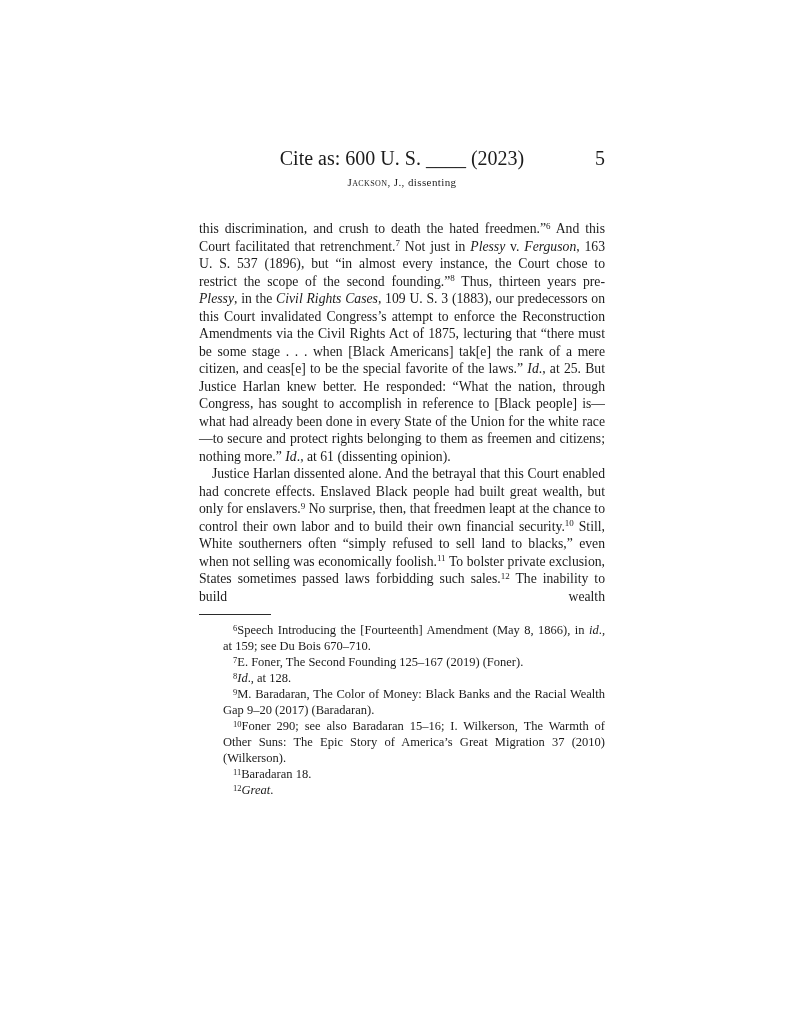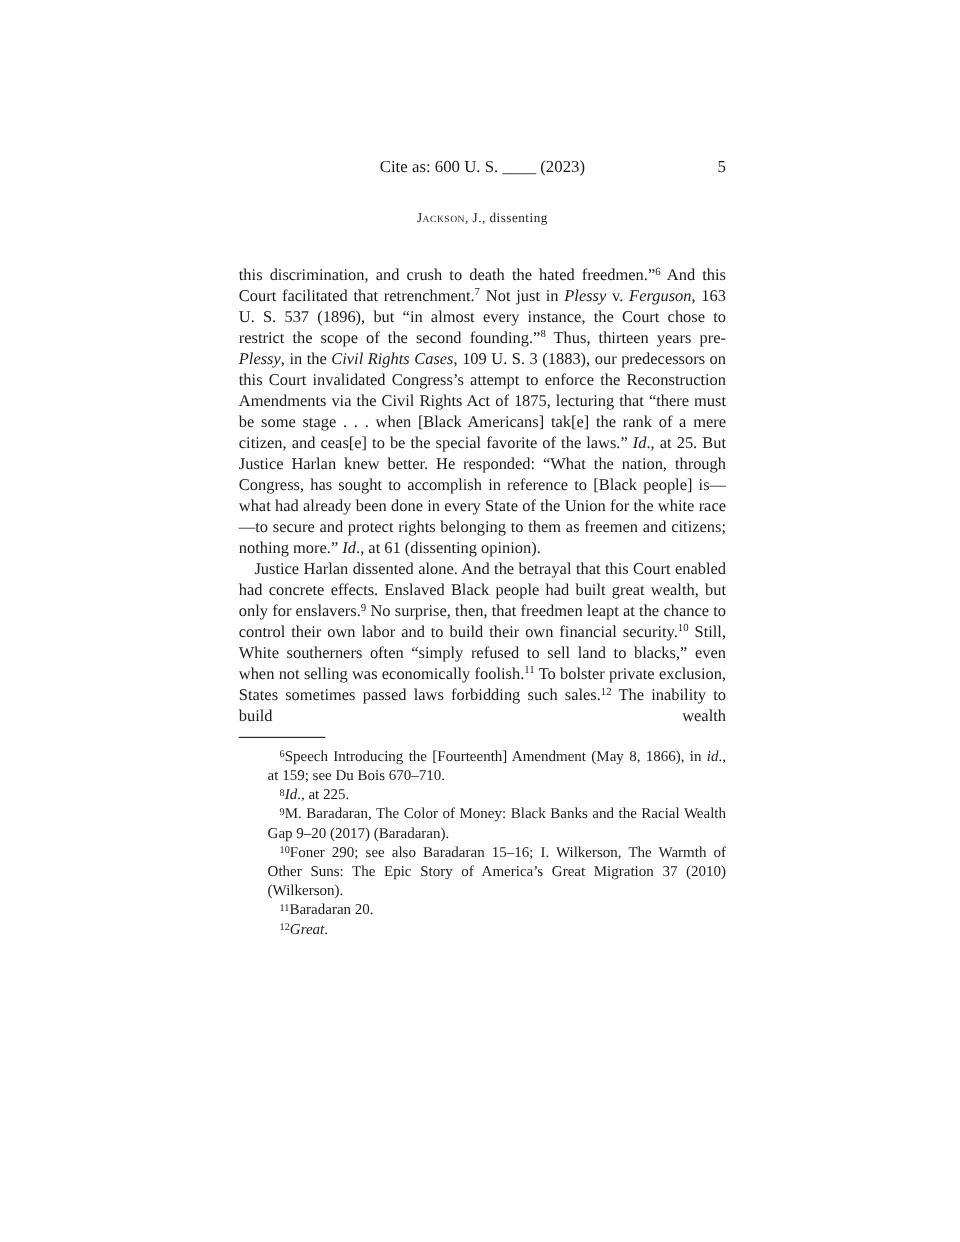--- a/index.html
+++ b/index.html
@@ -5,22 +5,22 @@
   * { margin: 0; padding: 0; box-sizing: border-box; }
   html, body { background: #ffffff; }
   body {
     width: 800px; height: 1035px; position: relative; overflow: hidden;
     font-family: "Liberation Serif", "DejaVu Serif", serif;
     color: #1b1b1b;
   }
   .sheet { position: absolute; inset: 0; background: #ffffff; }
 
   .running-head {
-    position: absolute; left: 199px; top: 132px; width: 406px;
-    font-size: 14px; text-align: center;
+    position: absolute; left: 199px; top: 147px; width: 406px;
+    font-size: 20px; text-align: center;
   }
   .running-head .pagenum {
     position: absolute; right: 0; top: 0;
   }
   .attribution {
     position: absolute; left: 199px; top: 176px; width: 406px;
     font-size: 11px; text-align: center; letter-spacing: 0.4px;
   }
   .sc { font-variant: small-caps; }
   .i  { font-style: italic; }
@@ -66,22 +66,23 @@
 
     <div class="opinion-body">
       <p><span>this discrimination, and crush to death the hated freedmen.”</span><sup>6</sup><span>  And this Court facilitated that retrenchment.</span><sup>7</sup><span>  Not just in </span><span class="i">Plessy</span><span> v. </span><span class="i">Ferguson</span><span>, 163 U. S. 537 (1896), but “in almost every instance, the Court chose to restrict the scope of the second founding.”</span><sup>8</sup><span>  Thus, thirteen years pre-</span><span class="i">Plessy</span><span>, in the </span><span class="i">Civil Rights Cases</span><span>, 109 U. S. 3 (1883), our predecessors on this Court invalidated Congress’s attempt to enforce the Reconstruction Amendments via the Civil Rights Act of 1875, lecturing that “there must be some stage . . . when [Black Americans] tak[e] the rank of a mere citizen, and ceas[e] to be the special favorite of the laws.”  </span><span class="i">Id</span><span>., at 25.  But Justice Harlan knew better.  He responded: “What the nation, through Congress, has sought to accomplish in reference to [Black people] is—what had already been done in every State of the Union for the white race—to secure and protect rights belonging to them as freemen and citizens; nothing more.”  </span><span class="i">Id</span><span>., at 61 (dissenting opinion).</span></p>
       <p class="indent cont"><span>Justice Harlan dissented alone.  And the betrayal that this Court enabled had concrete effects.  Enslaved Black people had built great wealth, but only for enslavers.</span><sup>9</sup><span>  No surprise, then, that freedmen leapt at the chance to control their own labor and to build their own financial security.</span><sup>10</sup><span>  Still, White southerners often “simply refused to sell land to blacks,” even when not selling was economically foolish.</span><sup>11</sup><span>  To bolster private exclusion, States sometimes passed laws forbidding such sales.</span><sup>12</sup><span>  The inability to build wealth</span></p>
     </div>
 
     <div class="footnote-rule"></div>
 
     <div class="footnotes">
       <p><sup>6</sup><span>Speech Introducing the [Fourteenth] Amendment (May 8, 1866), in </span><span class="i">id</span><span>., at 159; see Du Bois 670–710.</span></p>
-      <p><sup>8</sup><span class="i">Id</span><span>., at 225.</span></p>
+      <p><sup>7</sup><span>E. Foner, The Second Founding 125–167 (2019) (Foner).</span></p>
+      <p><sup>8</sup><span class="i">Id</span><span>., at 128.</span></p>
       <p><sup>9</sup><span>M. Baradaran, The Color of Money: Black Banks and the Racial Wealth Gap 9–20 (2017) (Baradaran).</span></p>
       <p><sup>10</sup><span>Foner 290; see also Baradaran 15–16; I. Wilkerson, The Warmth of Other Suns: The Epic Story of America’s Great Migration 37 (2010) (Wilkerson).</span></p>
-      <p><sup>11</sup><span>Baradaran 20.</span></p>
+      <p><sup>11</sup><span>Baradaran 18.</span></p>
       <p><sup>12</sup><span class="i">Great</span><span>.</span></p>
     </div>
 
   </div>
 
 </div>
 
 </body></html>

